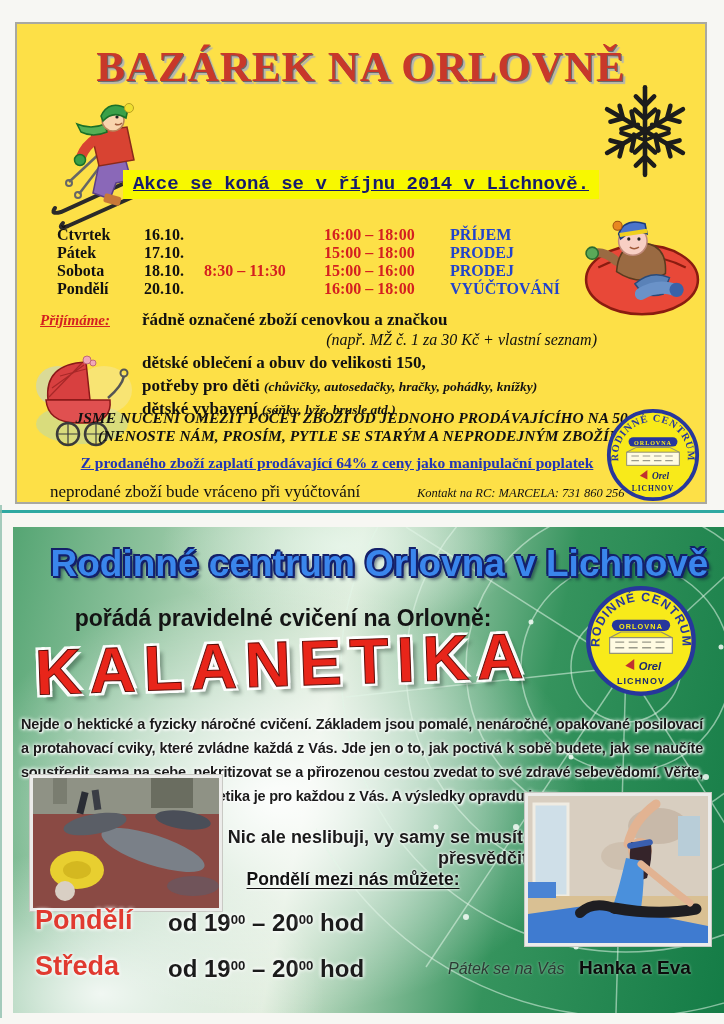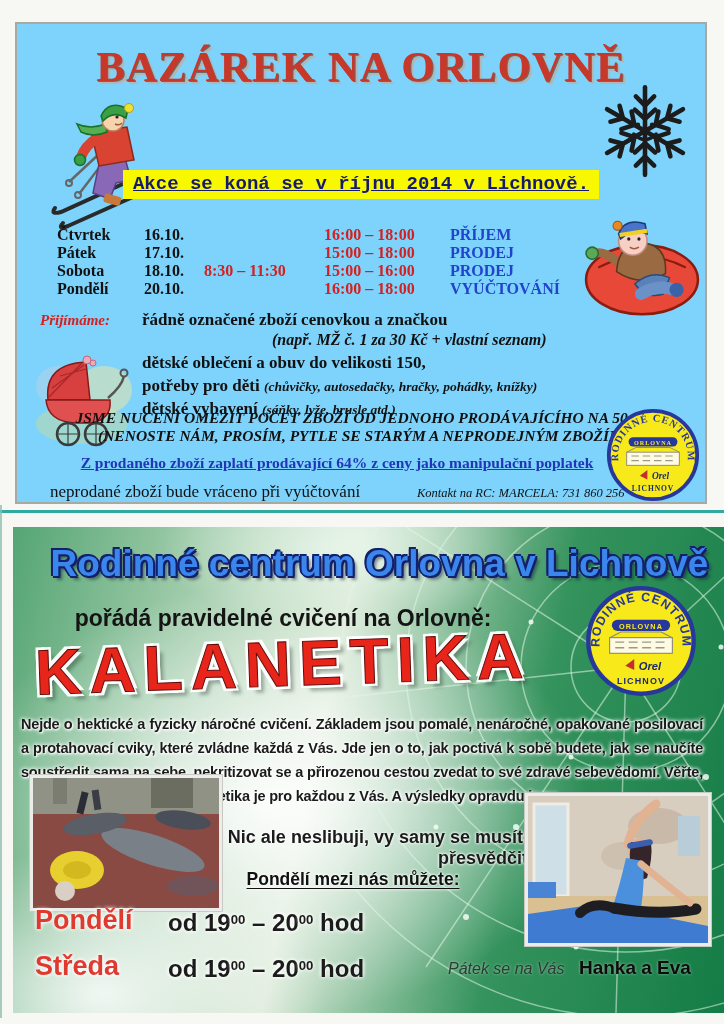--- a/index.html
+++ b/index.html
@@ -1,42 +1,42 @@
 <!DOCTYPE html>
 <html><head>
 <meta charset="utf-8">
 <style>
   html,body{margin:0;padding:0;background:#e6e6e2;}
   .page{position:relative;width:724px;height:1024px;background:#f7f7f3;overflow:hidden;
         font-family:"Liberation Serif",serif;}
   .abs{position:absolute;}
   
-  .tf{position:absolute;left:15px;top:22px;width:692px;height:482px;background:#7dd3fc;
+  .tf{position:absolute;left:15px;top:22px;width:692px;height:482px;background:#fde047;
       border:2px solid #a9a9a1;box-sizing:border-box;padding-left:32px;}
   .tf-title{position:absolute;left:0;top:18px;width:100%;text-align:center;
       font-size:43px;font-weight:bold;color:#c8382a;letter-spacing:1px;
       text-shadow:1px 1px 0 #6a6a6a,3px 3px 1px #b5b5b0;}
   .tf-sub{position:absolute;left:60px;width:580px;text-align:center;
       font-size:22px;font-weight:bold;color:#2244aa;}
   .tf-hl-wrap{position:absolute;left:0;top:146px;width:100%;text-align:center;font-family:Liberation Mono, monospace;}
   .tf-hl{display:inline-block;background:#f8f800;color:#151a6e;font-size:19px;font-weight:bold;
       text-decoration:underline;padding:3px 10px 4px;}
   .srow{position:absolute;left:0;width:692px;height:18px;font-weight:bold;font-size:16px;}
   .srow span{position:absolute;white-space:nowrap;}
   .sday{left:40px;color:#111;}
   .sdate{left:127px;color:#111;}
   .smorn{left:187px;color:#d42020;}
   .stime{left:307px;color:#d42020;}
   .sstat{left:433px;color:#2244cc;}
   .prij{position:absolute;left:23px;top:288px;color:#d42020;font-size:15px;font-weight:bold;
-      font-style:italic;}
+      font-style:italic;text-decoration:underline;}
   .it{position:absolute;left:125px;font-weight:bold;font-size:17px;color:#111;white-space:nowrap;}
   .itnote{font-style:italic;font-size:13.5px;}
-  .it1n{position:absolute;left:255px;top:307px;width:325px;text-align:left;
-      font-style:italic;font-weight:bold;font-size:16px;color:#111;}
+  .it1n{position:absolute;left:255px;top:307px;width:325px;text-align:right;
+      font-style:italic;font-weight:normal;font-size:16px;color:#111;}
   .warn{position:absolute;left:40px;width:612px;text-align:center;font-style:italic;
       font-weight:bold;font-size:15.5px;color:#111;white-space:nowrap;}
   .fee{position:absolute;left:20px;top:430px;width:600px;text-align:center;color:#2235b5;
       font-weight:bold;font-size:15.5px;text-decoration:underline;white-space:nowrap;}
   .ret{position:absolute;left:33px;top:458px;font-size:17px;color:#111;}
   .cont{position:absolute;left:400px;top:462px;font-size:12.5px;font-style:italic;color:#111;}
   
   .divider{position:absolute;left:0;top:510px;width:724px;height:3px;background:#2fa9a2;}
   .edge{position:absolute;left:0;top:505px;width:2px;height:513px;background:#8fbfae;opacity:.8;}
   

